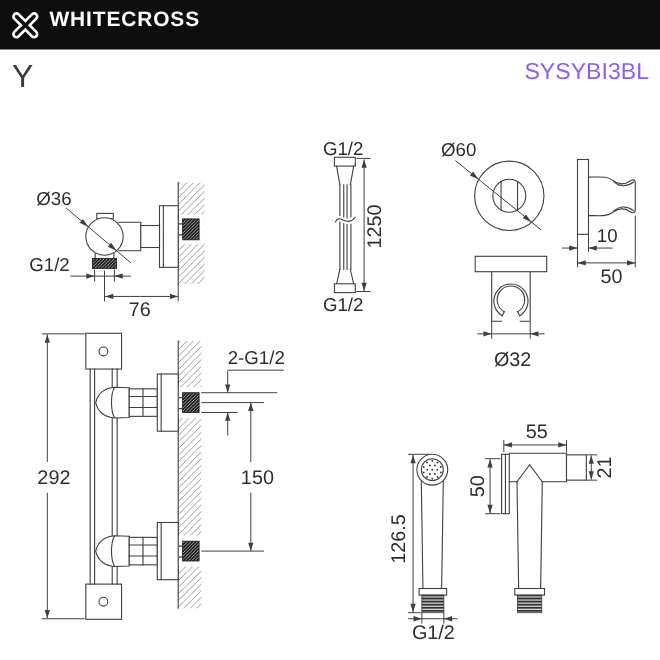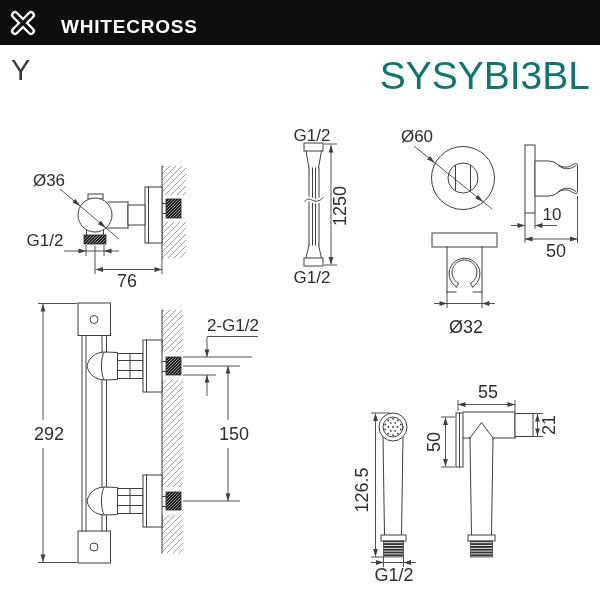--- a/index.html
+++ b/index.html
@@ -1,22 +1,22 @@
 <!DOCTYPE html>
 <html><head>
 <meta charset="utf-8">
 <style>
   html,body{margin:0;padding:0}
   body{width:600px;height:600px;background:#ffffff;font-family:"Liberation Sans",sans-serif;position:relative;overflow:hidden}
   .header{position:absolute;top:0;left:0;width:600px;height:45px;background:#0e0e0e;display:flex;align-items:center;z-index:2}
-  .logo{margin-left:8px;display:flex;align-items:flex-end;gap:23px}
+  .logo{margin-left:8px;display:flex;align-items:flex-start;gap:7px}
   .brand{color:#ffffff;font-size:19px;font-weight:700;letter-spacing:.8px}
   .titlerow{position:absolute;top:45px;left:0;width:600px;height:52px;z-index:2}
   .series{position:absolute;left:11px;top:9px;font-size:29px;color:#3a3a3a}
-  .model{position:absolute;right:10px;top:9px;font-size:39px;color:#0f766e}
+  .model{position:absolute;right:10px;top:9px;font-size:21px;color:#8b5cf6}
   svg.sheet{position:absolute;top:0;left:0;z-index:1}
   .ln{stroke:#3f3f3f;stroke-width:1;fill:none;stroke-linecap:square}
   .fw{fill:#ffffff;stroke:#3f3f3f;stroke-width:1}
   .dim{stroke:#3f3f3f;stroke-width:.9;fill:none}
   .arr{fill:#3f3f3f}
   .lbl{fill:#2e2e2e;font-size:18px;text-anchor:middle}
   .lbl-s{font-size:17px}
 </style>
 </head>
 <body>

